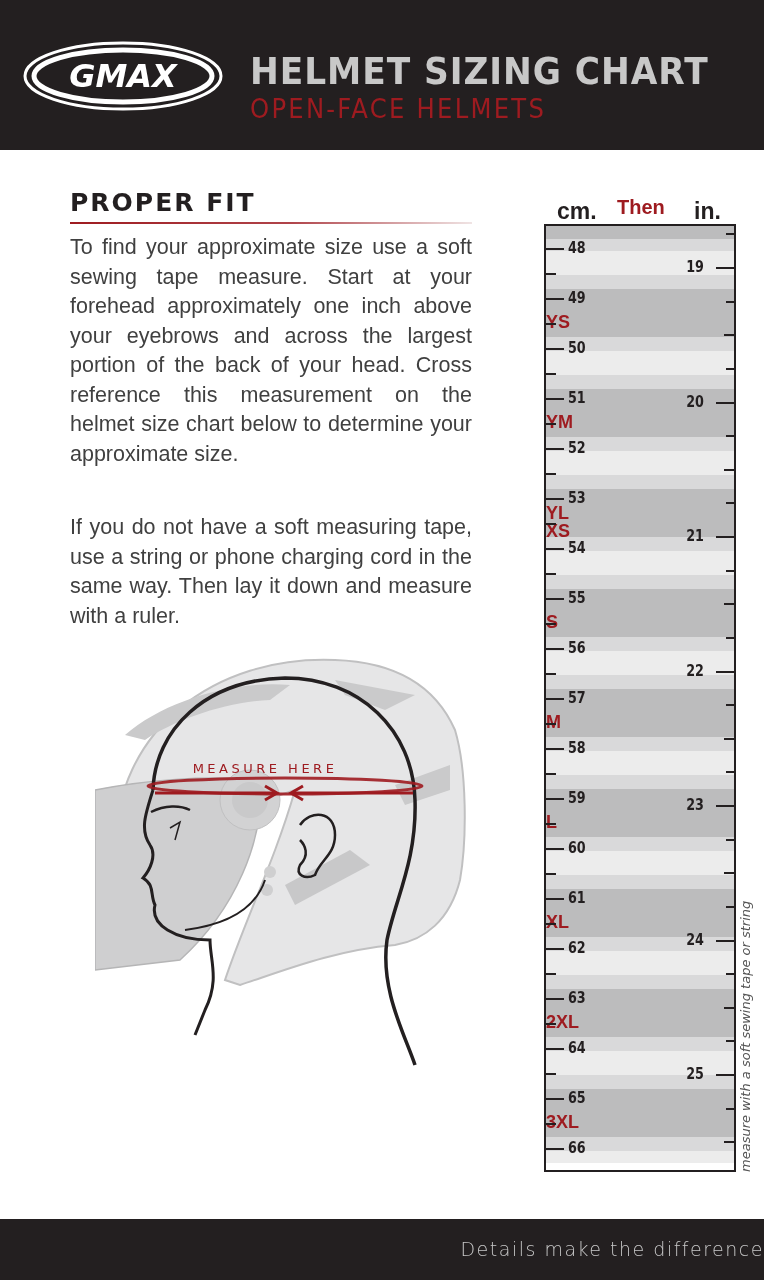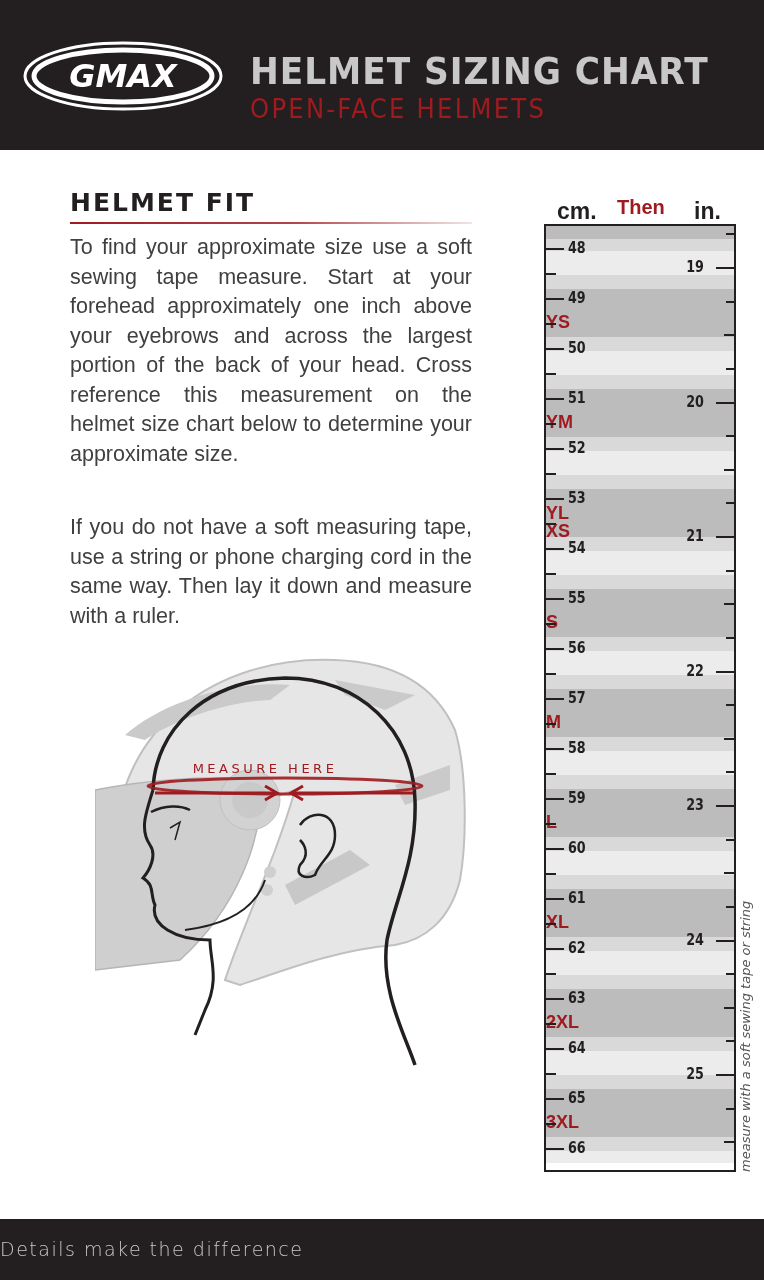--- a/index.html
+++ b/index.html
@@ -28,36 +28,36 @@
   .band { position: absolute; left: 0; width: 100%; }
   .tick-l { position: absolute; left: 0; height: 2px; background: #231f20; }
   .tick-r { position: absolute; right: 0; height: 2px; background: #231f20; }
   .cm-label { position: absolute; left: 22px; font-family: "DejaVu Sans", sans-serif; font-weight: bold; font-size: 15px; color: #231f20; transform: scaleX(0.85); transform-origin: left center; }
   .in-label { position: absolute; right: 30px; font-family: "DejaVu Sans", sans-serif; font-weight: bold; font-size: 15px; color: #231f20; transform: scaleX(0.85); transform-origin: right center; }
   .size-label { position: absolute; left: 0; width: 100%; font-weight: bold; font-size: 18px; color: #9e1b20; line-height: 18px; }
 
   .side-note { position: absolute; left: 738px; top: 1172px; width: 380px; transform: rotate(-90deg); transform-origin: left top; font-family: "DejaVu Sans", sans-serif; font-style: italic; font-size: 13px; color: #555555; white-space: nowrap; }
 
   .footer { position: absolute; left: 0; top: 1219px; width: 764px; height: 61px; background: #231f20; }
-  .tagline { position: absolute; left: 0; top: 0; width: 764px; text-align: left; line-height: 61px; font-family: "DejaVu Sans", sans-serif; font-size: 19px; letter-spacing: 1.5px; color: #c8c8c8; font-weight: 300; }
+  .tagline { position: absolute; left: 0; top: 0; width: 764px; text-align: right; line-height: 61px; font-family: "DejaVu Sans", sans-serif; font-size: 19px; letter-spacing: 1.5px; color: #c8c8c8; font-weight: 300; }
 </style>
 </head>
 <body>
 
 <div class="header">
   <svg class="logo" viewBox="0 0 202 72">
     <ellipse cx="101" cy="36" rx="98" ry="33" fill="none" stroke="#ffffff" stroke-width="3"></ellipse>
     <ellipse cx="101" cy="36" rx="89" ry="26" fill="none" stroke="#ffffff" stroke-width="5"></ellipse>
     <text x="101" y="47" text-anchor="middle" font-family="DejaVu Sans, sans-serif" font-weight="bold" font-style="italic" font-size="32" fill="#ffffff">GMAX</text>
   </svg>
   <div class="title">HELMET SIZING CHART</div>
   <div class="subtitle">OPEN-FACE HELMETS</div>
 </div>
 
-<div class="proper-fit">HELMET FIT</div>
+<div class="proper-fit">PROPER FIT</div>
 <div class="fit-rule"></div>
 <p class="para para1">To find your approximate size use a soft sewing tape measure. Start at your forehead approximately one inch above your eyebrows and across the largest portion of the back of your head. Cross reference this measurement on the helmet size chart below to determine your approximate size.</p>
 <p class="para para2">If you do not have a soft measuring tape, use a string or phone charging cord in the same way. Then lay it down and measure with a ruler.</p>
 
 <svg class="illustration" viewBox="0 0 380 440">
 
   <path d="M20 210 C 20 90, 120 15, 240 20 C 300 22, 340 45, 360 90 C 372 130, 372 200, 365 240 C 355 280, 330 300, 300 305 C 240 310, 190 330, 145 345 L 130 340 C 150 280, 180 220, 200 150 Z" fill="#e6e6e7" stroke="#c0c0c1" stroke-width="2"></path>
 
   <path d="M0 150 C 50 140, 110 135, 165 140 C 170 200, 140 270, 85 320 L 0 330 Z" fill="#cfcfd0" stroke="#b5b5b6" stroke-width="1.5"></path>
 

